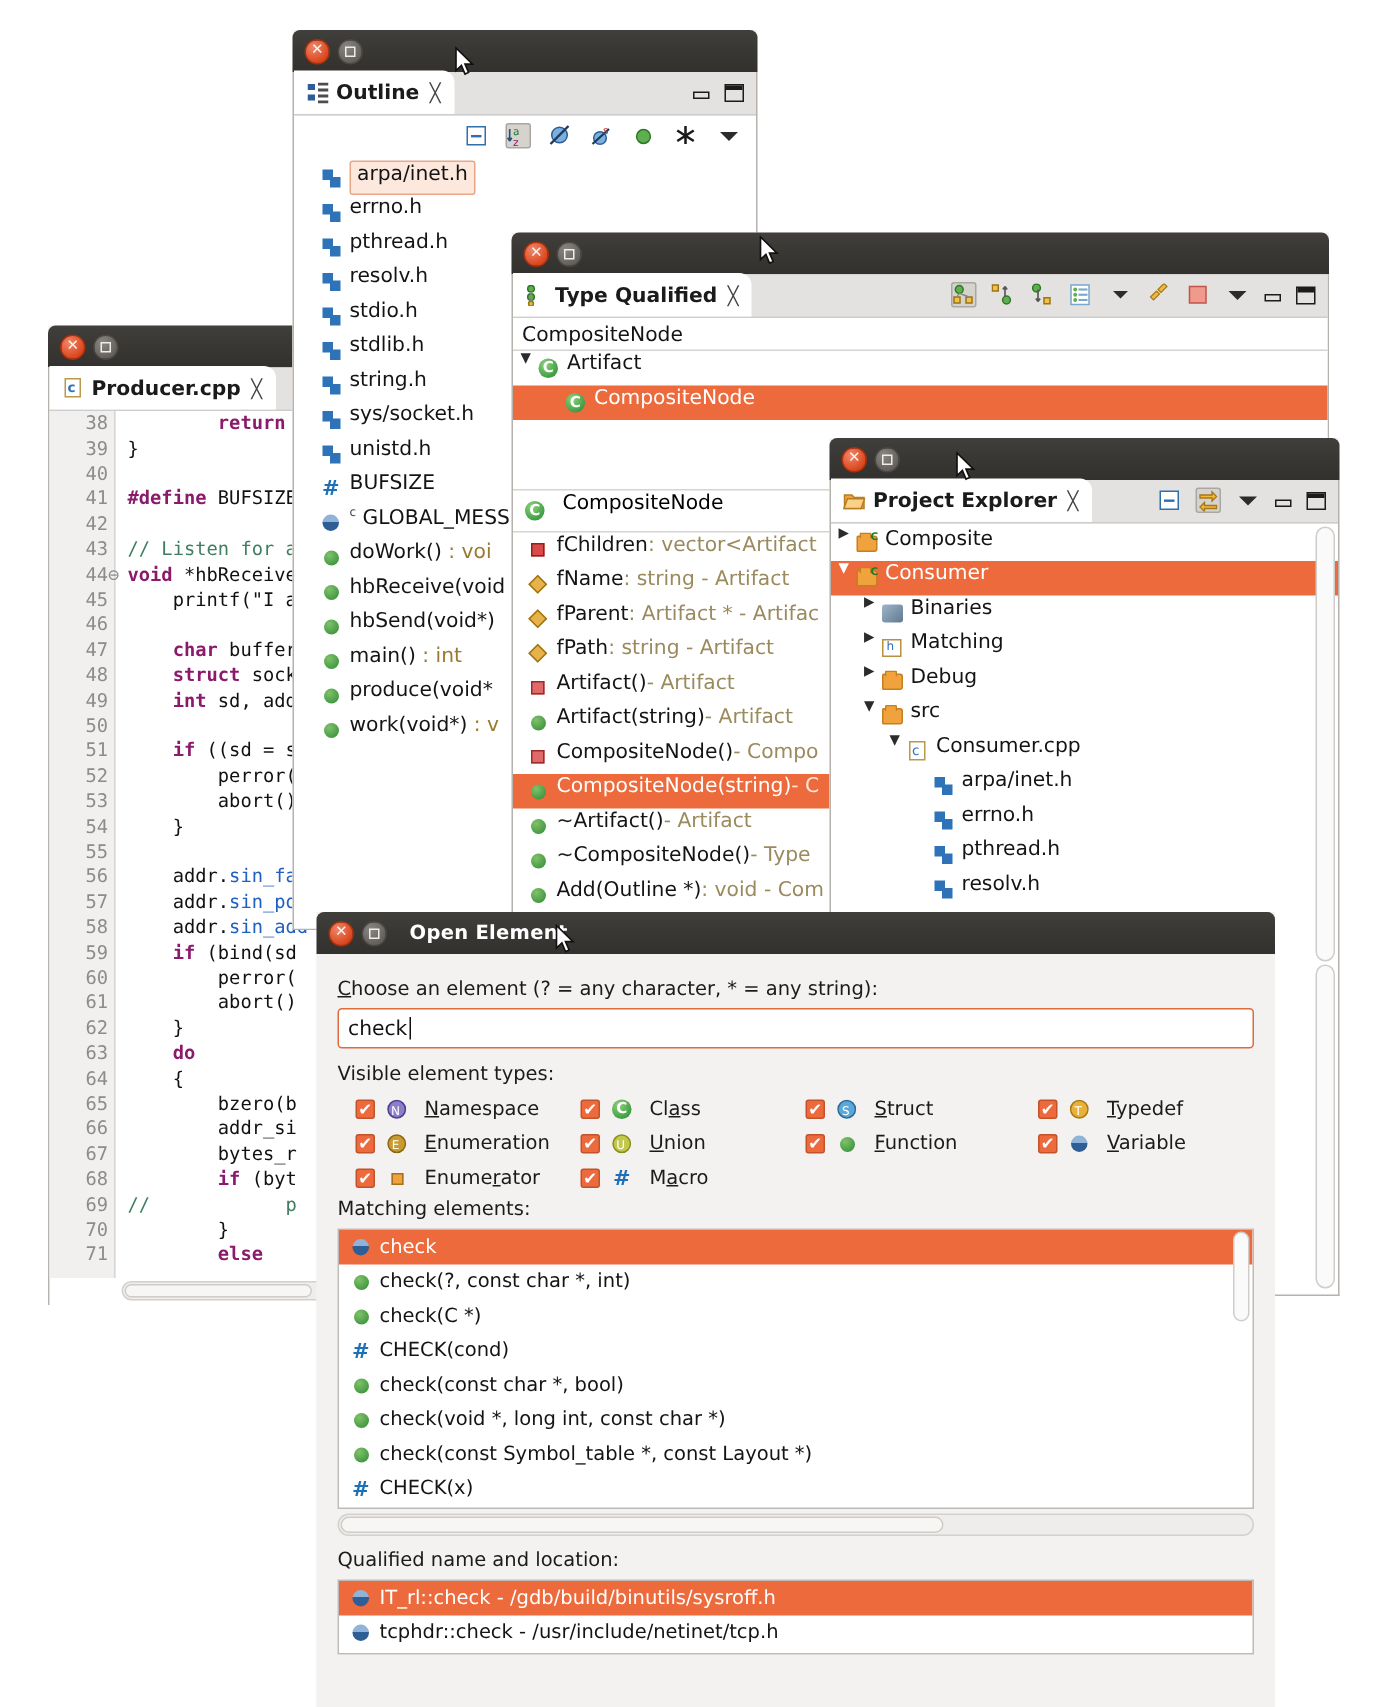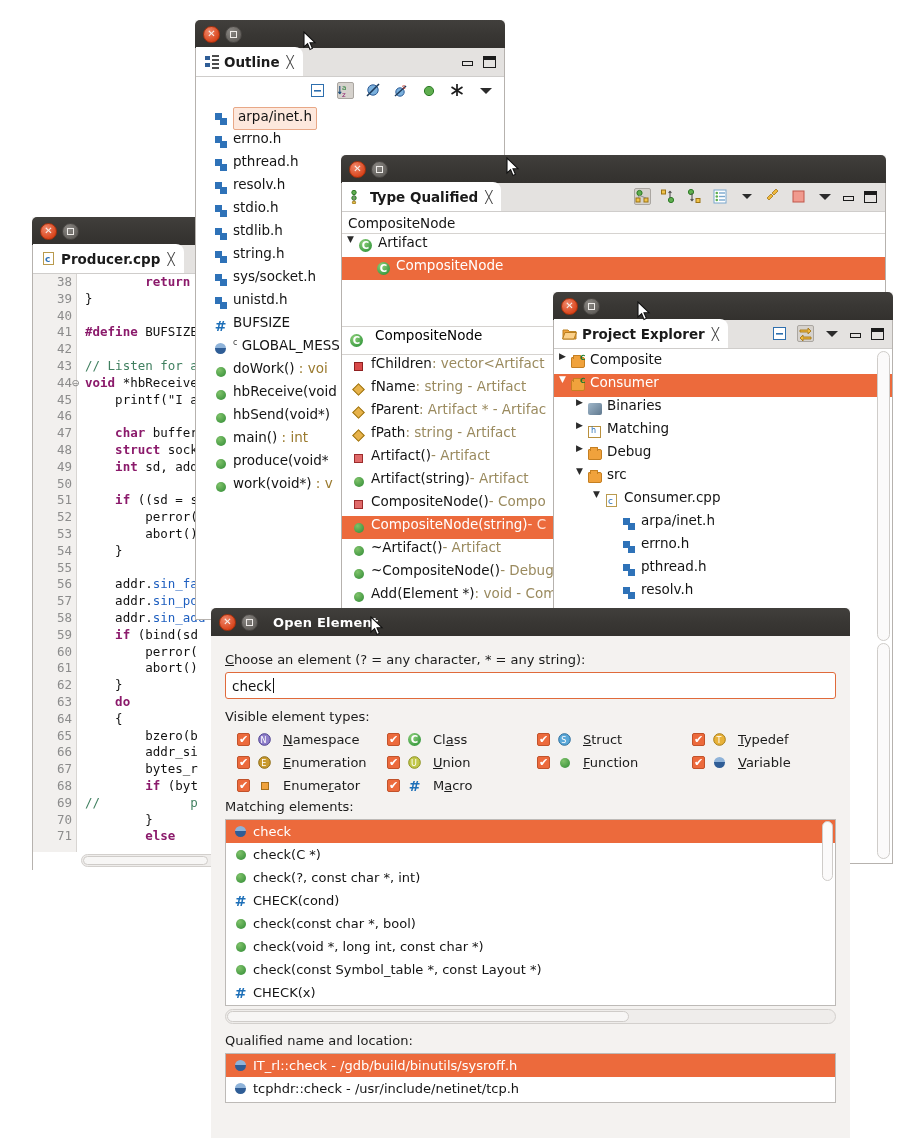--- a/index.html
+++ b/index.html
@@ -536,27 +536,27 @@
               <span class="i-fn"></span>
             </span>
             <span>~Artifact()</span>
             <span style="color: rgb(154, 138, 94);"> - Artifact</span>
           </div>
           <div class="row" style="padding-left: 8px;">
             <span class="ico">
               <span class="i-fn"></span>
             </span>
             <span>~CompositeNode()</span>
-            <span style="color: rgb(154, 138, 94);"> - Debug</span>
-          </div>
-          <div class="row" style="padding-left: 8px;">
-            <span class="ico">
-              <span class="i-fn"></span>
-            </span>
-            <span>Add(Element *)</span>
+            <span style="color: rgb(154, 138, 94);"> - Type</span>
+          </div>
+          <div class="row" style="padding-left: 8px;">
+            <span class="ico">
+              <span class="i-fn"></span>
+            </span>
+            <span>Add(Outline *)</span>
             <span style="color: rgb(154, 138, 94);"> : void - Com</span>
           </div>
         </div>
     </div>
   </div>
 
   <div class="win" style="left:553px; top:292px; width:340px; height:572px;">
     <div class="titlebar">
       <div class="wbtn close">✕</div>
       <div class="wbtn max">
@@ -795,27 +795,27 @@
             <div class="lrow sel">
               <span class="ico">
                 <span class="i-var"></span>
               </span>
               <span>check</span>
             </div>
             <div class="lrow">
               <span class="ico">
                 <span class="i-fn"></span>
               </span>
+              <span>check(?, const char *, int)</span>
+            </div>
+            <div class="lrow">
+              <span class="ico">
+                <span class="i-fn"></span>
+              </span>
               <span>check(C *)</span>
-            </div>
-            <div class="lrow">
-              <span class="ico">
-                <span class="i-fn"></span>
-              </span>
-              <span>check(?, const char *, int)</span>
             </div>
             <div class="lrow">
               <span class="ico">
                 <span class="i-macro">#</span>
               </span>
               <span>CHECK(cond)</span>
             </div>
             <div class="lrow">
               <span class="ico">
                 <span class="i-fn"></span>

